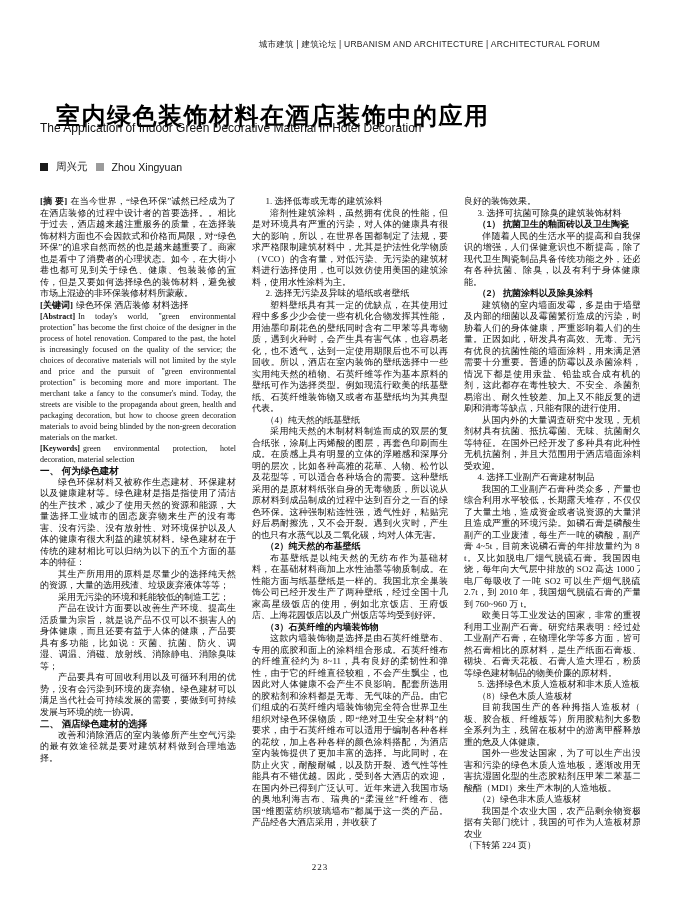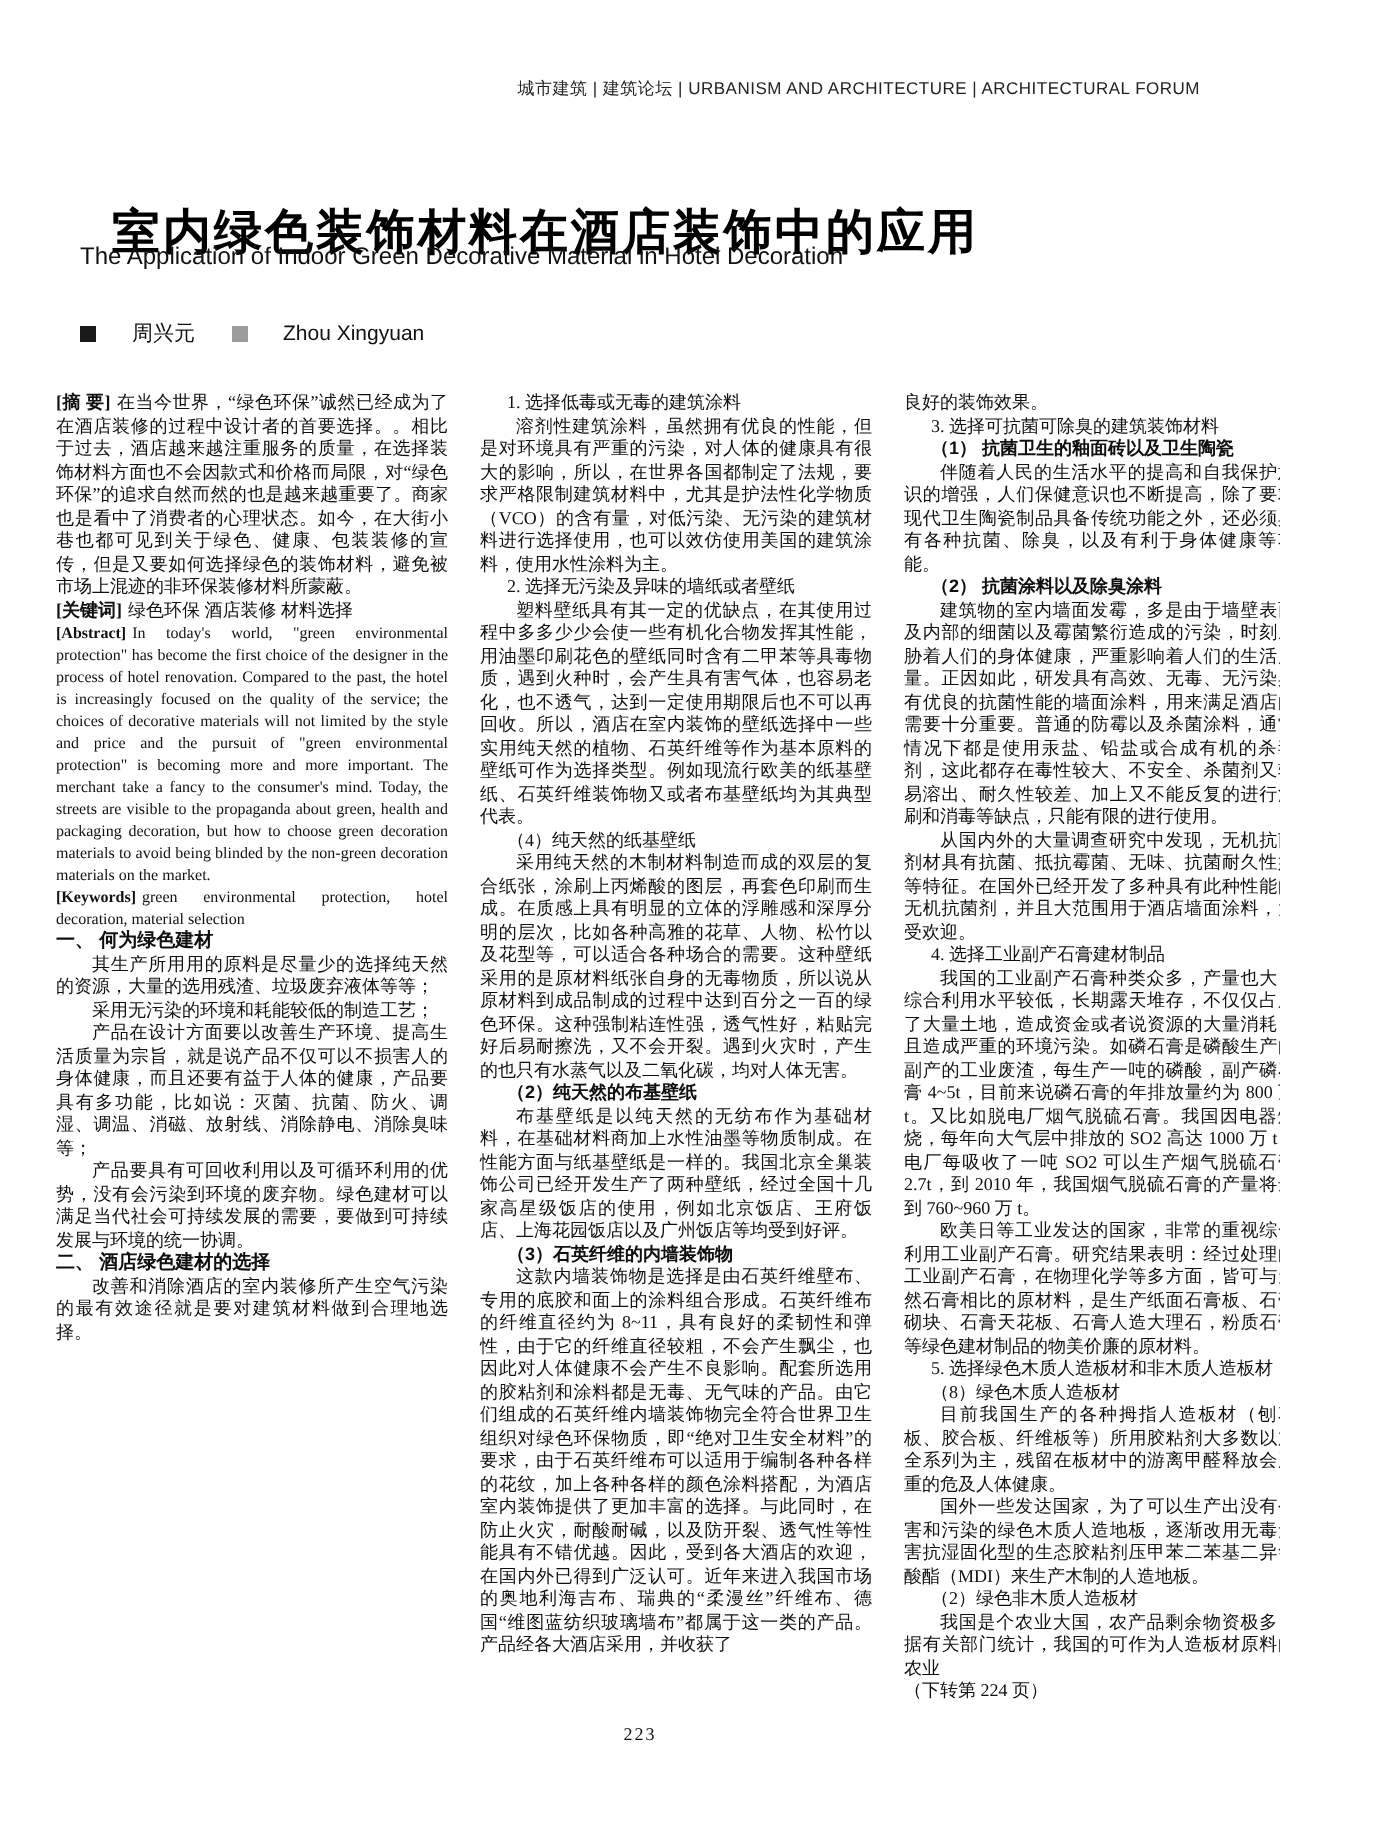--- a/index.html
+++ b/index.html
@@ -4,26 +4,26 @@
 <style>
   html,body{margin:0;padding:0;background:#fff;}
   .page{position:relative;width:640px;height:913px;background:#ffffff;overflow:hidden;
         font-family:"Liberation Serif",serif;color:#111;}
   .journal-header{position:absolute;top:39px;right:40px;
         font-family:"Liberation Sans",sans-serif;font-size:8.5px;color:#222;letter-spacing:.25px;}
   .title-cn{position:absolute;top:84px;left:40px;margin:16px;
         font-family:"Liberation Sans",sans-serif;font-size:24px;font-weight:bold;color:#000;letter-spacing:1.5px;}
   .title-en{position:absolute;top:121px;left:40px;
         font-family:"Liberation Sans",sans-serif;font-size:12px;color:#111;}
-  .author-line{position:absolute;top:160px;left:40px;display:flex;align-items:center;gap:18px;
+  .author-line{position:absolute;top:160px;left:40px;display:flex;align-items:center;gap:8px;
         font-family:"Liberation Sans",sans-serif;font-size:10.5px;color:#111;}
   .sq{width:8px;height:8px;display:inline-block;flex:0 0 auto;}
   .sq-black{background:#1a1a1a;}
   .sq-gray{background:#9b9b9b;}
-  .cols{position:absolute;top:196px;left:28px;width:620px;display:flex;gap:16px;}
+  .cols{position:absolute;top:196px;left:40px;width:620px;display:flex;gap:16px;}
   .col{width:196px;font-size:9px;line-height:11.5px;text-align:justify;color:#101010;}
   .col p{margin:0;}
   .blabel{font-weight:bold;margin-right:3px;}
   .en{font-size:8px;line-height:11px;}
   .h1{font-family:"Liberation Sans",sans-serif;font-weight:bold;font-size:9.5px;margin:1px 0;}
   .ind{text-indent:2em;}
   .sub{text-indent:1.5em;}
   .sub-b{text-indent:1.5em;font-family:"Liberation Sans",sans-serif;font-weight:bold;}
   .mt{margin-top:11px;}
   .note{}
@@ -48,20 +48,21 @@
   </div>
 
   <div class="cols">
 
     <div class="col">
       <p><span class="blabel">[摘 要]</span><span>在当今世界，“绿色环保”诚然已经成为了在酒店装修的过程中设计者的首要选择。。相比于过去，酒店越来越注重服务的质量，在选择装饰材料方面也不会因款式和价格而局限，对“绿色环保”的追求自然而然的也是越来越重要了。商家也是看中了消费者的心理状态。如今，在大街小巷也都可见到关于绿色、健康、包装装修的宣传，但是又要如何选择绿色的装饰材料，避免被市场上混迹的非环保装修材料所蒙蔽。</span></p>
       <p class="mt"><span class="blabel">[关键词]</span><span>绿色环保 酒店装修 材料选择</span></p>
       <p class="mt en"><span class="blabel">[Abstract]</span><span>In today's world, "green environmental protection" has become the first choice of the designer in the process of hotel renovation. Compared to the past, the hotel is increasingly focused on the quality of the service; the choices of decorative materials will not limited by the style and price and the pursuit of "green environmental protection" is becoming more and more important. The merchant take a fancy to the consumer's mind. Today, the streets are visible to the propaganda about green, health and packaging decoration, but how to choose green decoration materials to avoid being blinded by the non-green decoration materials on the market.</span></p>
       <p class="mt en"><span class="blabel">[Keywords]</span><span>green environmental protection, hotel decoration, material selection</span></p>
       <p class="h1 mt">一、 何为绿色建材</p>
+      <p class="ind">绿色环保材料又被称作生态建材、环保建材以及健康建材等。绿色建材是指是指使用了清洁的生产技术，减少了使用天然的资源和能源，大量选择工业城市的固态废弃物来生产的没有毒害、没有污染、没有放射性、对环境保护以及人体的健康有很大利益的建筑材料。绿色建材在于传统的建材相比可以归纳为以下的五个方面的基本的特征：</p>
       <p class="ind">其生产所用用的原料是尽量少的选择纯天然的资源，大量的选用残渣、垃圾废弃液体等等；</p>
       <p class="ind">采用无污染的环境和耗能较低的制造工艺；</p>
       <p class="ind">产品在设计方面要以改善生产环境、提高生活质量为宗旨，就是说产品不仅可以不损害人的身体健康，而且还要有益于人体的健康，产品要具有多功能，比如说：灭菌、抗菌、防火、调湿、调温、消磁、放射线、消除静电、消除臭味等；</p>
       <p class="ind">产品要具有可回收利用以及可循环利用的优势，没有会污染到环境的废弃物。绿色建材可以满足当代社会可持续发展的需要，要做到可持续发展与环境的统一协调。</p>
       <p class="h1">二、 酒店绿色建材的选择</p>
       <p class="ind">改善和消除酒店的室内装修所产生空气污染的最有效途径就是要对建筑材料做到合理地选择。</p>
     </div>
 
     <div class="col">
       <p class="sub">1. 选择低毒或无毒的建筑涂料</p>

